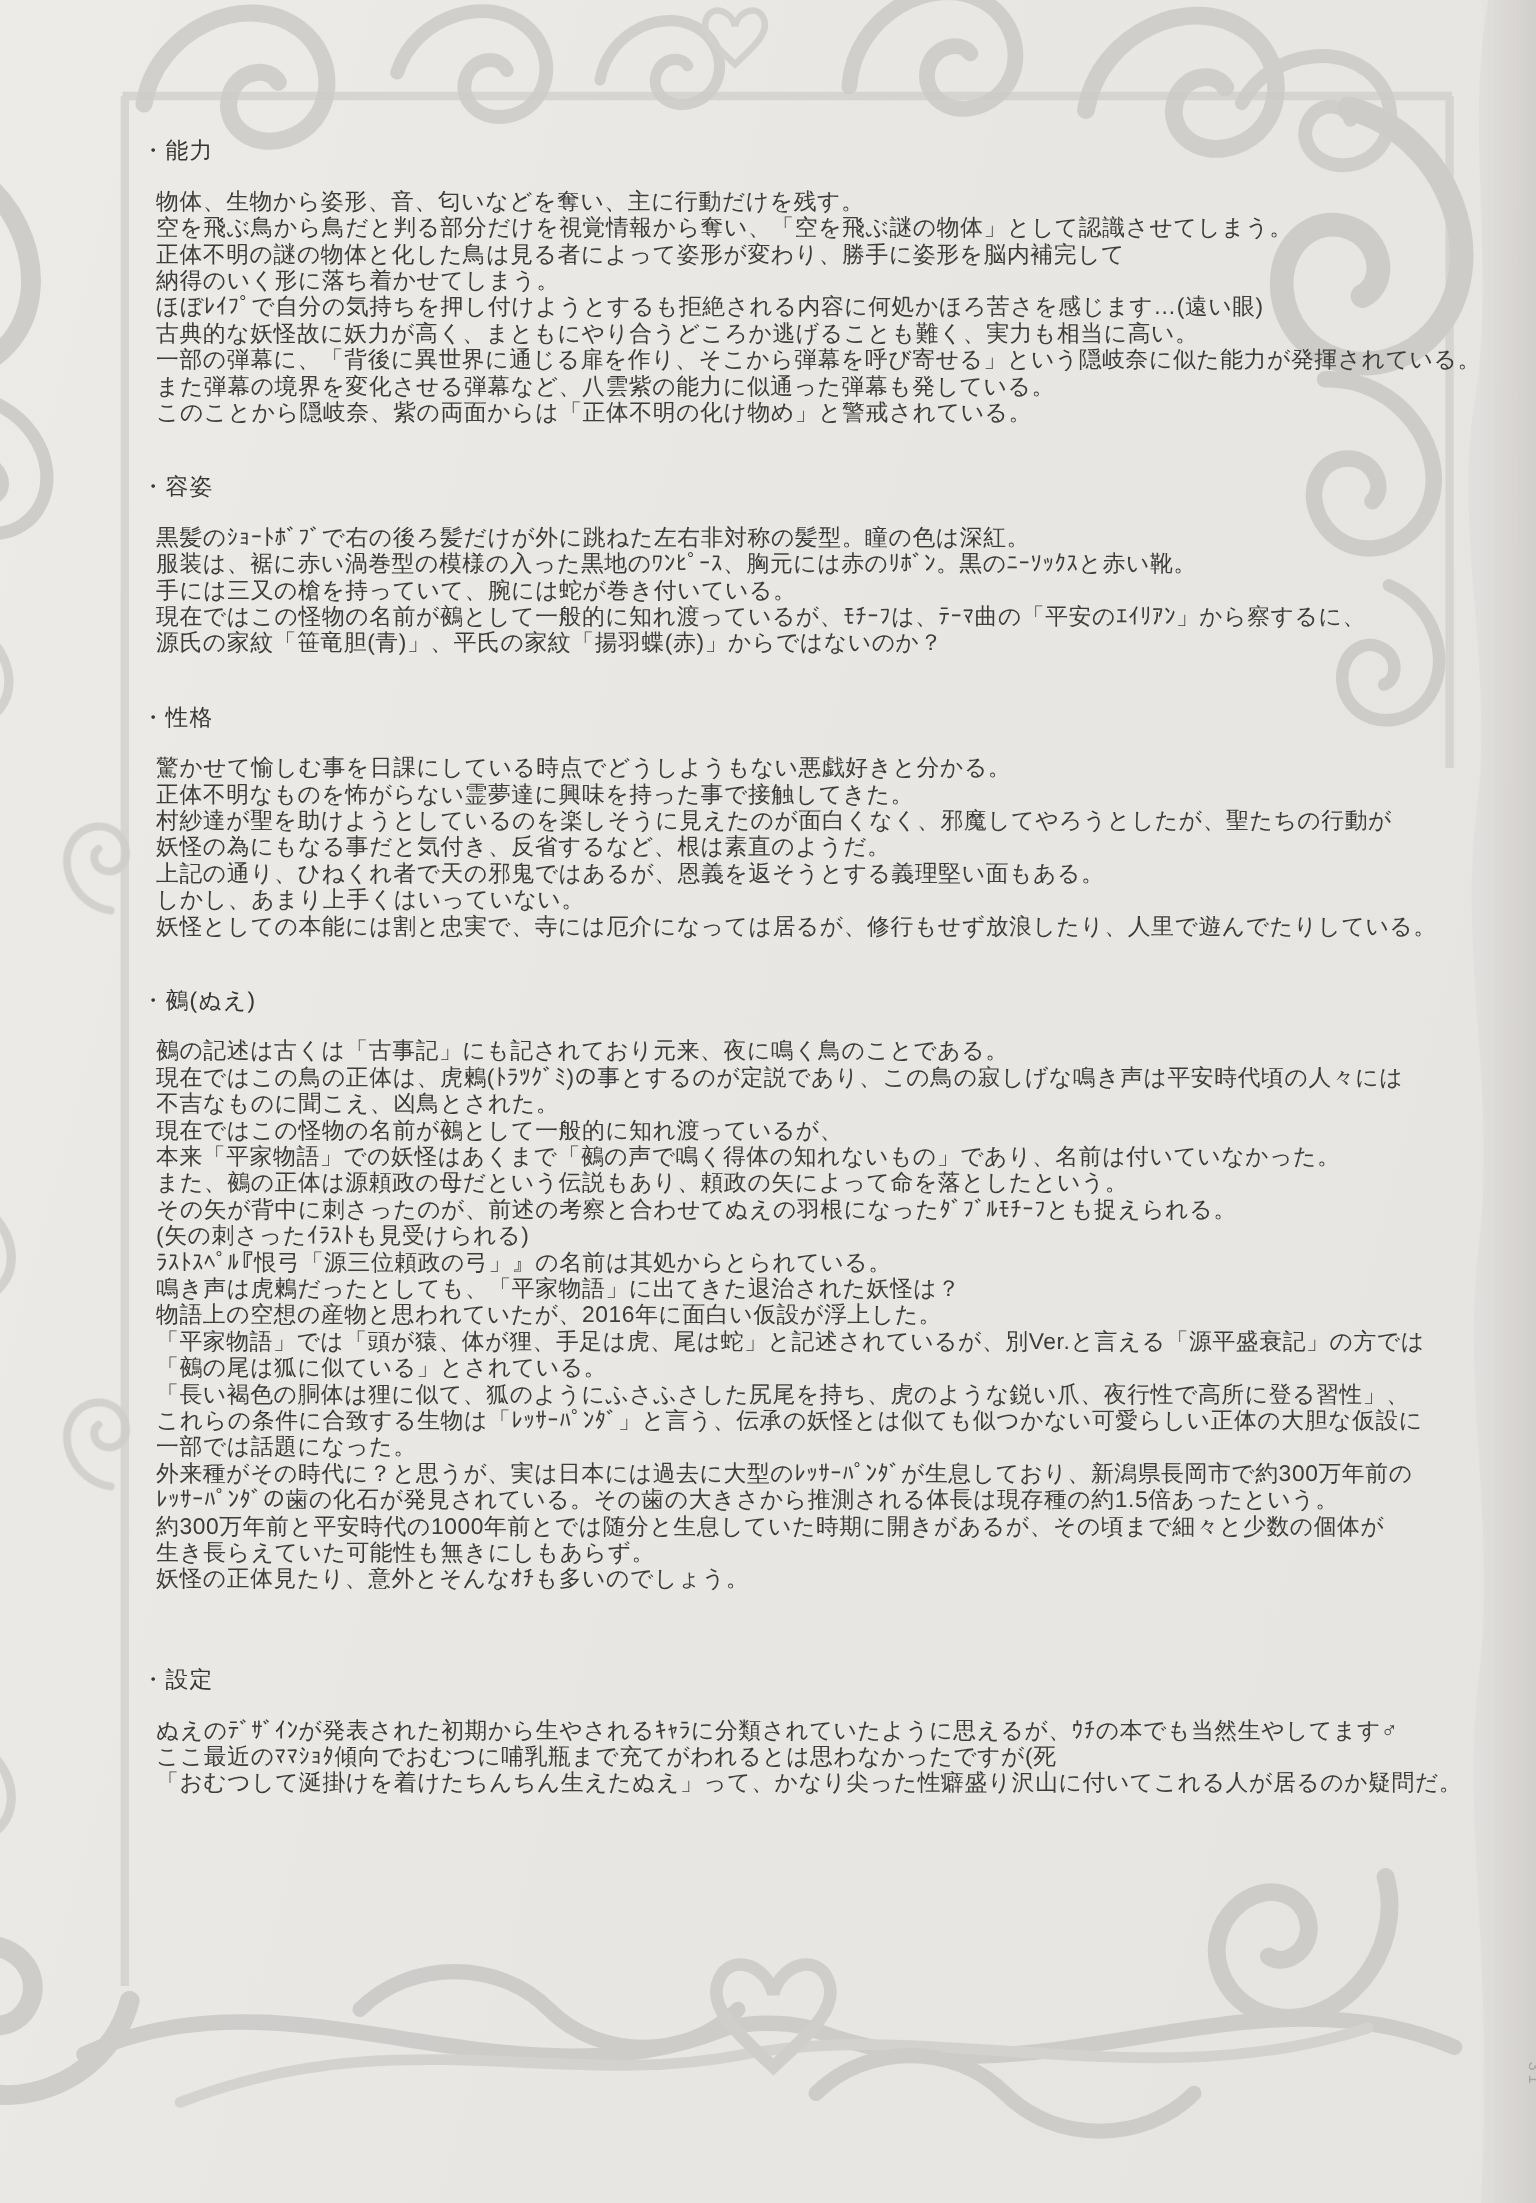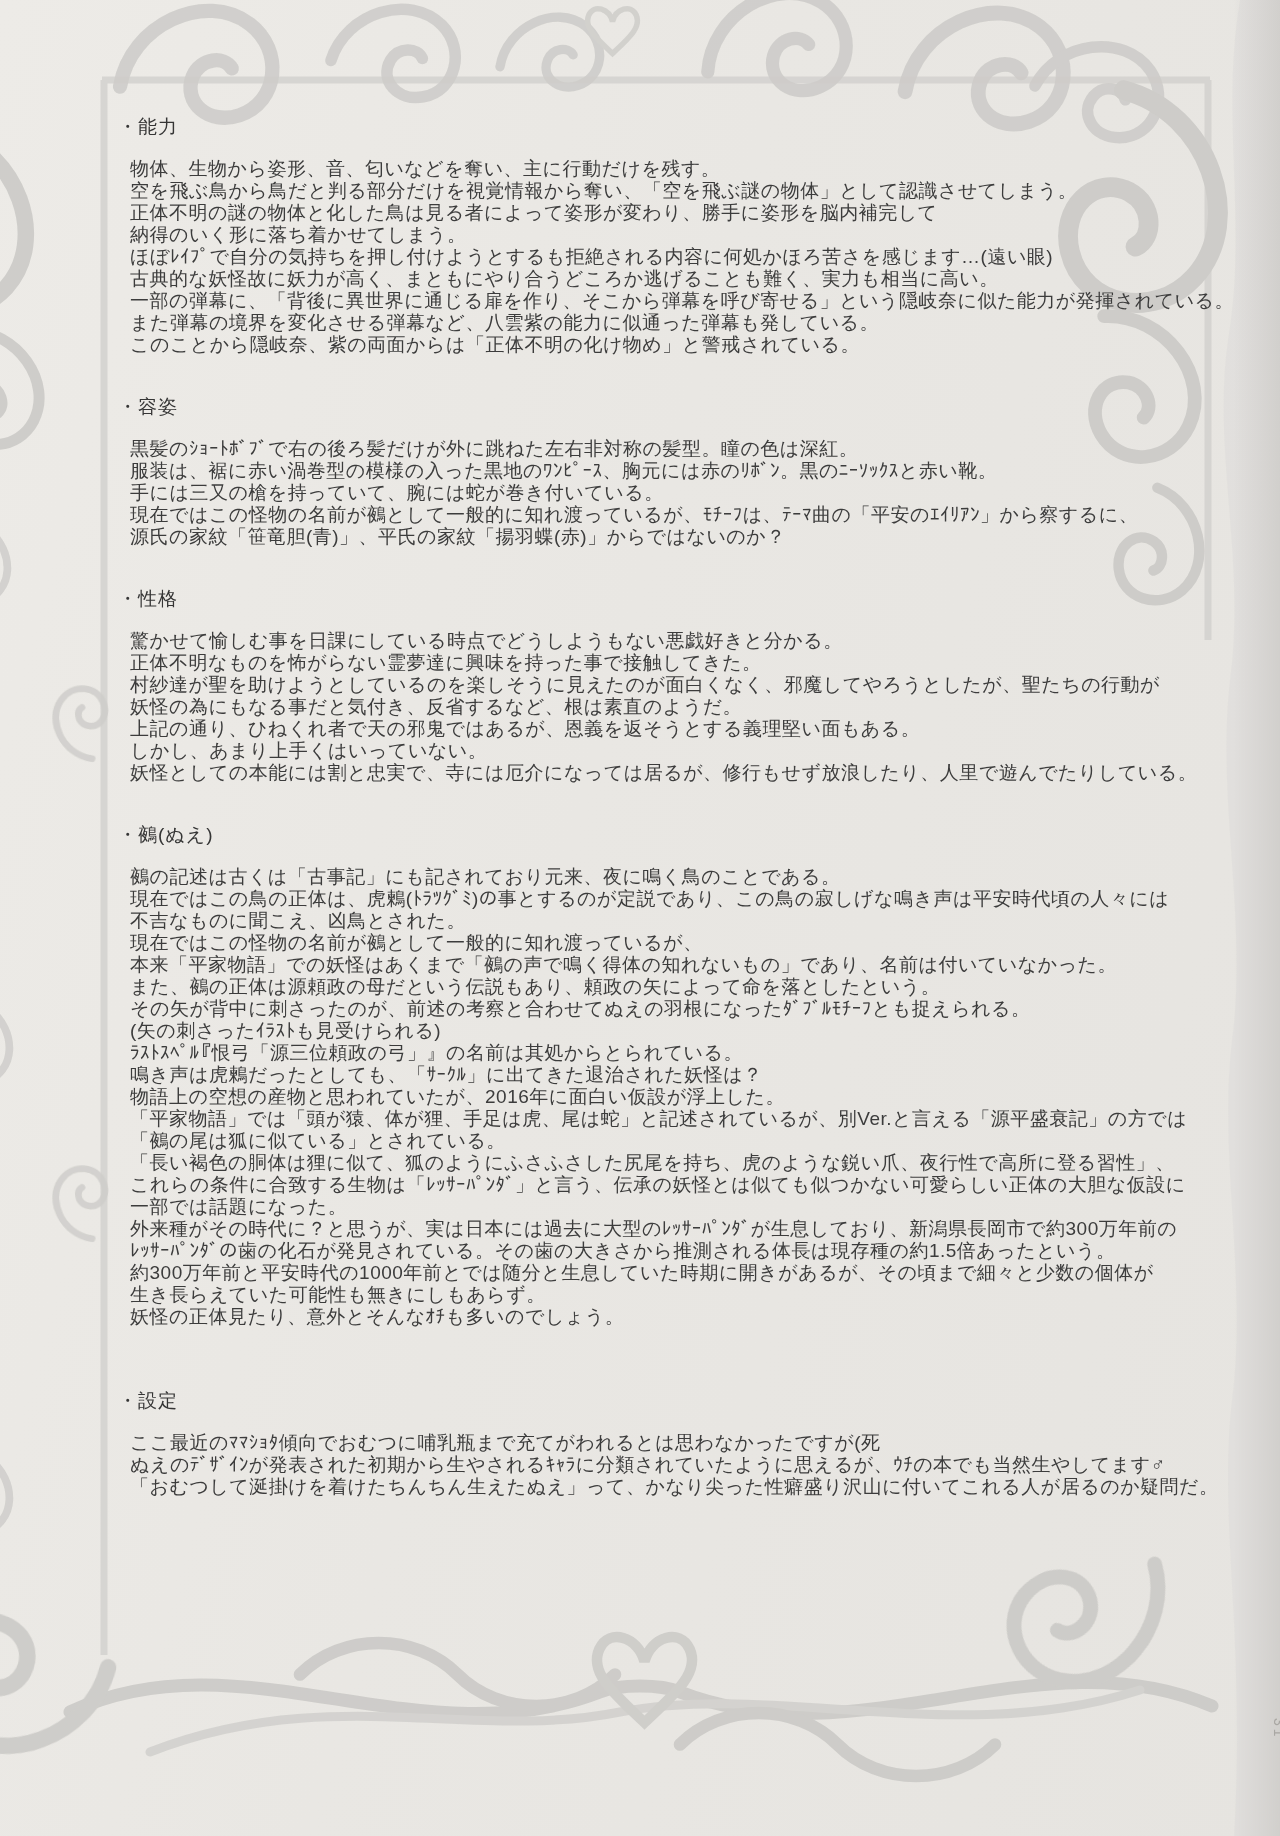--- a/index.html
+++ b/index.html
@@ -145,39 +145,39 @@
     <div class="lines">
           <div class="line">鵺の記述は古くは「古事記」にも記されており元来、夜に鳴く鳥のことである。</div>
           <div class="line">現在ではこの鳥の正体は、虎鶫(ﾄﾗﾂｸﾞﾐ)の事とするのが定説であり、この鳥の寂しげな鳴き声は平安時代頃の人々には</div>
           <div class="line">不吉なものに聞こえ、凶鳥とされた。</div>
           <div class="line">現在ではこの怪物の名前が鵺として一般的に知れ渡っているが、</div>
           <div class="line">本来「平家物語」での妖怪はあくまで「鵺の声で鳴く得体の知れないもの」であり、名前は付いていなかった。</div>
           <div class="line">また、鵺の正体は源頼政の母だという伝説もあり、頼政の矢によって命を落としたという。</div>
           <div class="line">その矢が背中に刺さったのが、前述の考察と合わせてぬえの羽根になったﾀﾞﾌﾞﾙﾓﾁｰﾌとも捉えられる。</div>
           <div class="line">(矢の刺さったｲﾗｽﾄも見受けられる)</div>
           <div class="line">ﾗｽﾄｽﾍﾟﾙ『恨弓「源三位頼政の弓」』の名前は其処からとられている。</div>
-          <div class="line">鳴き声は虎鶫だったとしても、「ｻｰｸﾙ」に出てきた退治された妖怪は？</div>
+          <div class="line">鳴き声は虎鶫だったとしても、「平家物語」に出てきた退治された妖怪は？</div>
           <div class="line">物語上の空想の産物と思われていたが、2016年に面白い仮設が浮上した。</div>
           <div class="line">「平家物語」では「頭が猿、体が狸、手足は虎、尾は蛇」と記述されているが、別Ver.と言える「源平盛衰記」の方では</div>
           <div class="line">「鵺の尾は狐に似ている」とされている。</div>
           <div class="line">「長い褐色の胴体は狸に似て、狐のようにふさふさした尻尾を持ち、虎のような鋭い爪、夜行性で高所に登る習性」、</div>
           <div class="line">これらの条件に合致する生物は「ﾚｯｻｰﾊﾟﾝﾀﾞ」と言う、伝承の妖怪とは似ても似つかない可愛らしい正体の大胆な仮設に</div>
           <div class="line">一部では話題になった。</div>
           <div class="line">外来種がその時代に？と思うが、実は日本には過去に大型のﾚｯｻｰﾊﾟﾝﾀﾞが生息しており、新潟県長岡市で約300万年前の</div>
           <div class="line">ﾚｯｻｰﾊﾟﾝﾀﾞの歯の化石が発見されている。その歯の大きさから推測される体長は現存種の約1.5倍あったという。</div>
           <div class="line">約300万年前と平安時代の1000年前とでは随分と生息していた時期に開きがあるが、その頃まで細々と少数の個体が</div>
           <div class="line">生き長らえていた可能性も無きにしもあらず。</div>
           <div class="line">妖怪の正体見たり、意外とそんなｵﾁも多いのでしょう。</div>
         </div>
   </section>
 
   <section class="section">
     <h2 class="heading">・設定</h2>
     <div class="lines">
+          <div class="line">ぬえのﾃﾞｻﾞｲﾝが発表された初期から生やされるｷｬﾗに分類されていたように思えるが、ｳﾁの本でも当然生やしてます♂</div>
           <div class="line">ここ最近のﾏﾏｼｮﾀ傾向でおむつに哺乳瓶まで充てがわれるとは思わなかったですが(死</div>
-          <div class="line">ぬえのﾃﾞｻﾞｲﾝが発表された初期から生やされるｷｬﾗに分類されていたように思えるが、ｳﾁの本でも当然生やしてます♂</div>
           <div class="line">「おむつして涎掛けを着けたちんちん生えたぬえ」って、かなり尖った性癖盛り沢山に付いてこれる人が居るのか疑問だ。</div>
         </div>
   </section>
 </main>
 
   <div class="page-num">31</div>
 </div>
 
 </body></html>

